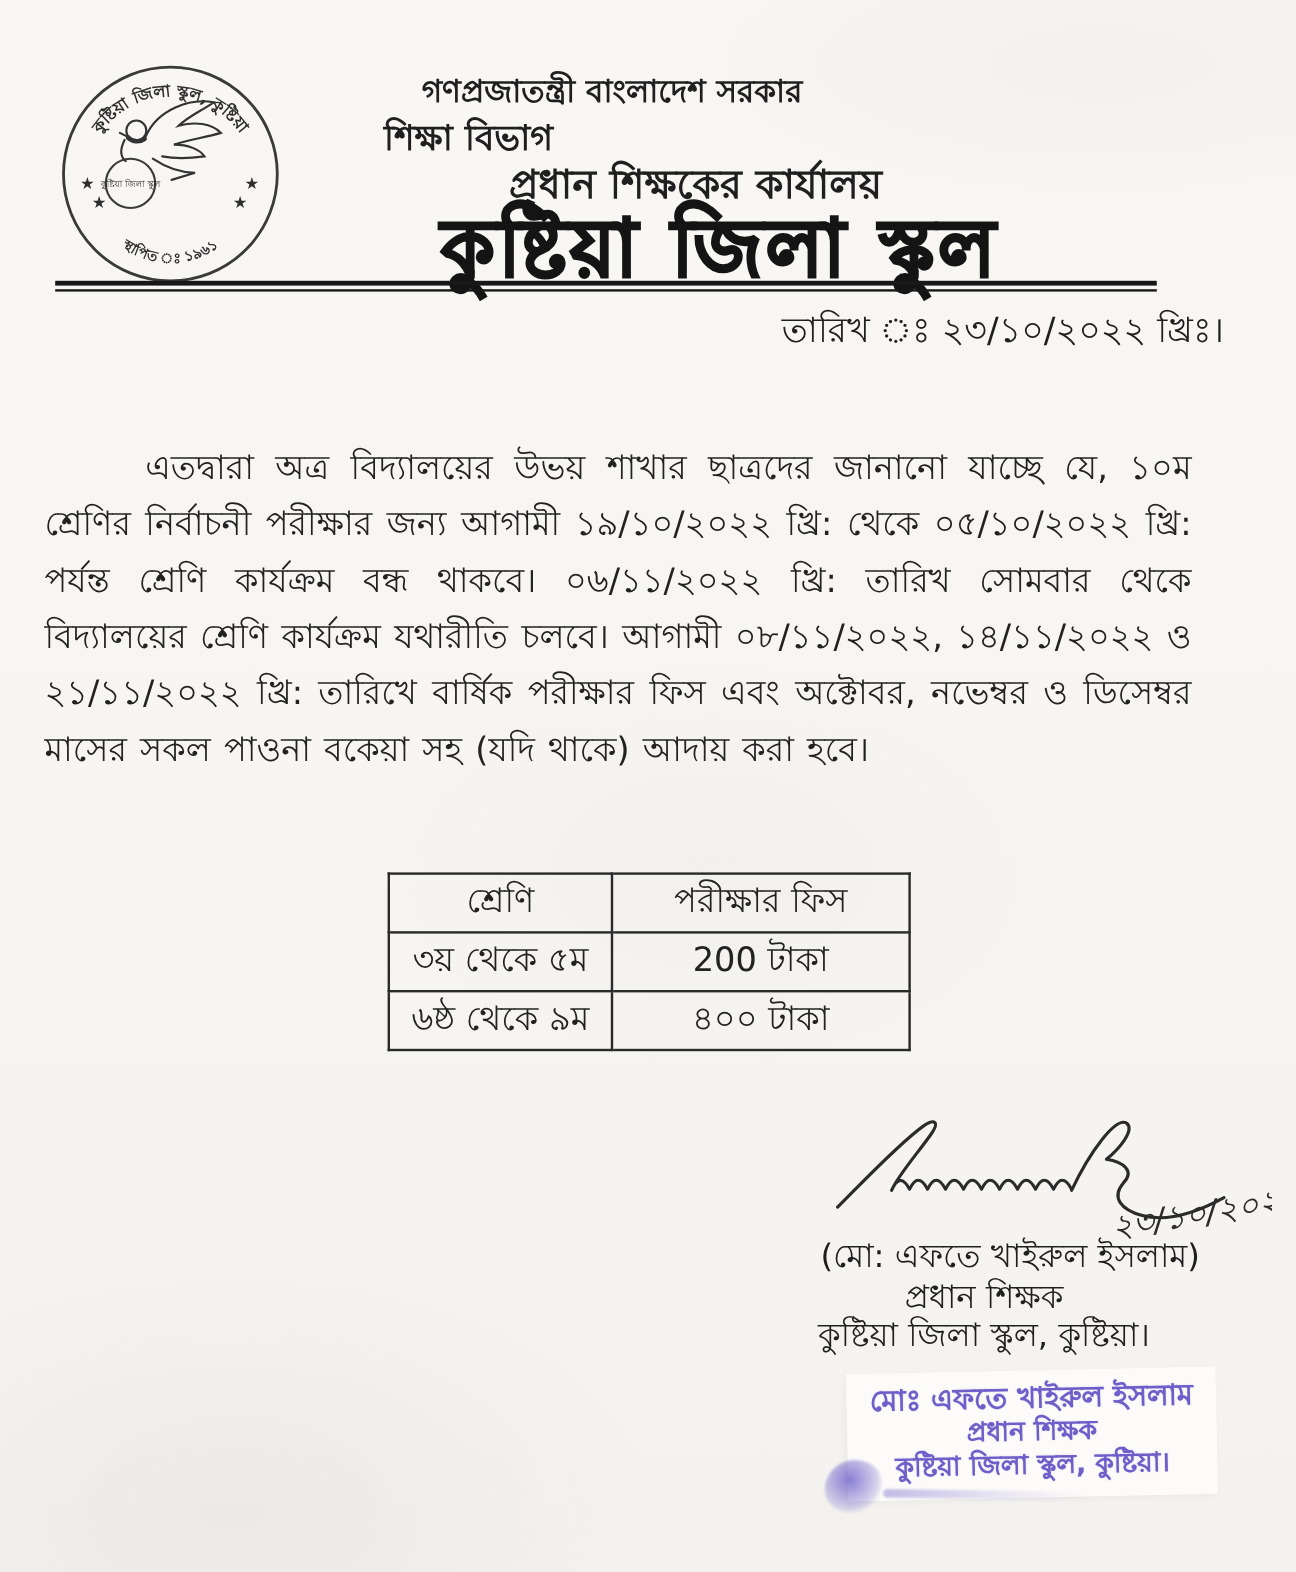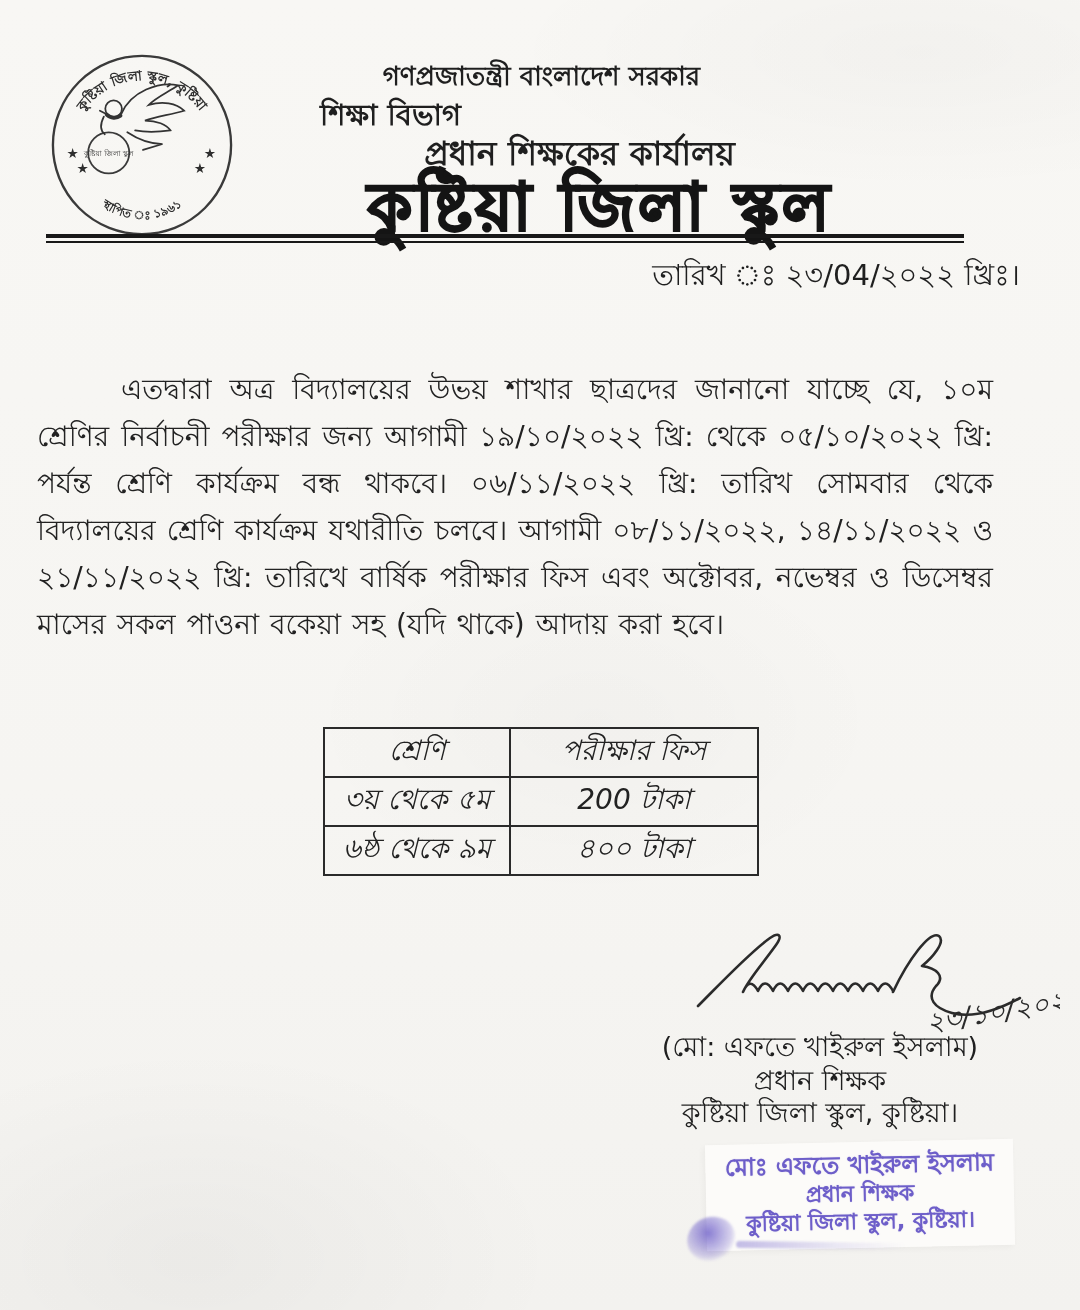--- a/index.html
+++ b/index.html
@@ -14,21 +14,21 @@
     position:absolute;inset:0;
     background:
       radial-gradient(520px 300px at 18% 96%, rgba(0,0,0,0.035), transparent 70%),
       radial-gradient(420px 260px at 55% 55%, rgba(0,0,0,0.02), transparent 70%),
       radial-gradient(600px 200px at 85% 4%, rgba(0,0,0,0.025), transparent 70%),
       linear-gradient(180deg,#f8f7f4 0%,#f6f5f2 60%,#f3f2ef 100%);
   }
   .abs{position:absolute;}
   
   .seal{left:44px;top:52px;width:196px;height:186px;}
-  .gov-line   {left:320px;top:56px;width:380px;text-align:right;font-size:26px;font-weight:bold;}
+  .gov-line   {left:320px;top:56px;width:380px;text-align:center;font-size:26px;font-weight:bold;}
   .dept-line  {left:320px;top:92px;width:380px;text-align:left;font-size:29px;font-weight:bold;}
   .office-line{left:315px;top:128px;width:420px;text-align:right;font-size:33px;font-weight:bold;}
   .school-title{
     left:228px;top:158px;width:744px;text-align:center;
     font-size:64px;font-weight:900;letter-spacing:3px;color:#141414;
     -webkit-text-stroke:2px #141414;
     transform:scaleY(1.04);
   }
   .rule{
     left:46px;top:234px;width:918px;height:3px;
@@ -46,24 +46,24 @@
   table.fees{
     left:323px;top:727px;border-collapse:collapse;table-layout:fixed;width:434px;
     font-size:28px;color:#222;
   }
   table.fees th,table.fees td{
     border:2px solid #2a2a2a;text-align:center;padding:0;
     font-weight:normal;overflow:hidden;white-space:nowrap;
   }
   table.fees col.c1{width:186px;}
   table.fees col.c2{width:248px;}
-  table.fees tr{height:39px;font-style:italic;}
+  table.fees tr{height:39px;}
   
   .sig-svg{left:686px;top:926px;width:374px;height:116px;}
-  .sig-name  {left:640px;top:1026px;width:360px;text-align:center;font-size:27px;}
+  .sig-name  {left:640px;top:1026px;width:360px;text-align:right;font-size:27px;}
   .sig-role  {left:640px;top:1060px;width:360px;text-align:center;font-size:27px;}
   .sig-school{left:640px;top:1092px;width:360px;text-align:center;font-size:27px;}
   
   .stamp{
     left:706px;top:1142px;width:300px;padding:8px 4px 12px 4px;
     background:rgba(252,251,249,0.95);
     box-shadow:-2px 2px 6px rgba(0,0,0,0.04);
     transform:rotate(-1.2deg);
     text-align:center;color:#6d5ec9;font-weight:bold;
     text-shadow:0 0 1px rgba(109,94,201,0.5);
@@ -121,21 +121,21 @@
       <text x="148" y="124" font-size="14" fill="#2e2e2e">★</text>
     </svg>
   </div>
 
   <div class="abs gov-line">গণপ্রজাতন্ত্রী বাংলাদেশ সরকার</div>
   <div class="abs dept-line">শিক্ষা বিভাগ</div>
   <div class="abs office-line">প্রধান শিক্ষকের কার্যালয়</div>
   <div class="abs school-title">কুষ্টিয়া জিলা স্কুল</div>
   <div class="abs rule"></div>
 
-  <div class="abs date-line">তারিখ ঃ ২৩/04/২০২২ খ্রিঃ।</div>
+  <div class="abs date-line">তারিখ ঃ ২৩/১০/২০২২ খ্রিঃ।</div>
 
   <div class="abs body-par">এতদ্বারা অত্র বিদ্যালয়ের উভয় শাখার ছাত্রদের জানানো যাচ্ছে যে, ১০ম শ্রেণির নির্বাচনী পরীক্ষার জন্য আগামী ১৯/১০/২০২২ খ্রি: থেকে  ০৫/১০/২০২২ খ্রি: পর্যন্ত শ্রেণি কার্যক্রম বন্ধ থাকবে। ০৬/১১/২০২২ খ্রি: তারিখ সোমবার থেকে বিদ্যালয়ের শ্রেণি কার্যক্রম যথারীতি চলবে। আগামী ০৮/১১/২০২২,  ১৪/১১/২০২২ ও ২১/১১/২০২২ খ্রি: তারিখে বার্ষিক পরীক্ষার ফিস এবং অক্টোবর, নভেম্বর ও ডিসেম্বর মাসের সকল পাওনা বকেয়া সহ (যদি থাকে) আদায় করা হবে।</div>
 
   <table class="abs fees">
     <colgroup>
         <col class="c1">
         <col class="c2">
       </colgroup>
     <thead>
       <tr>

